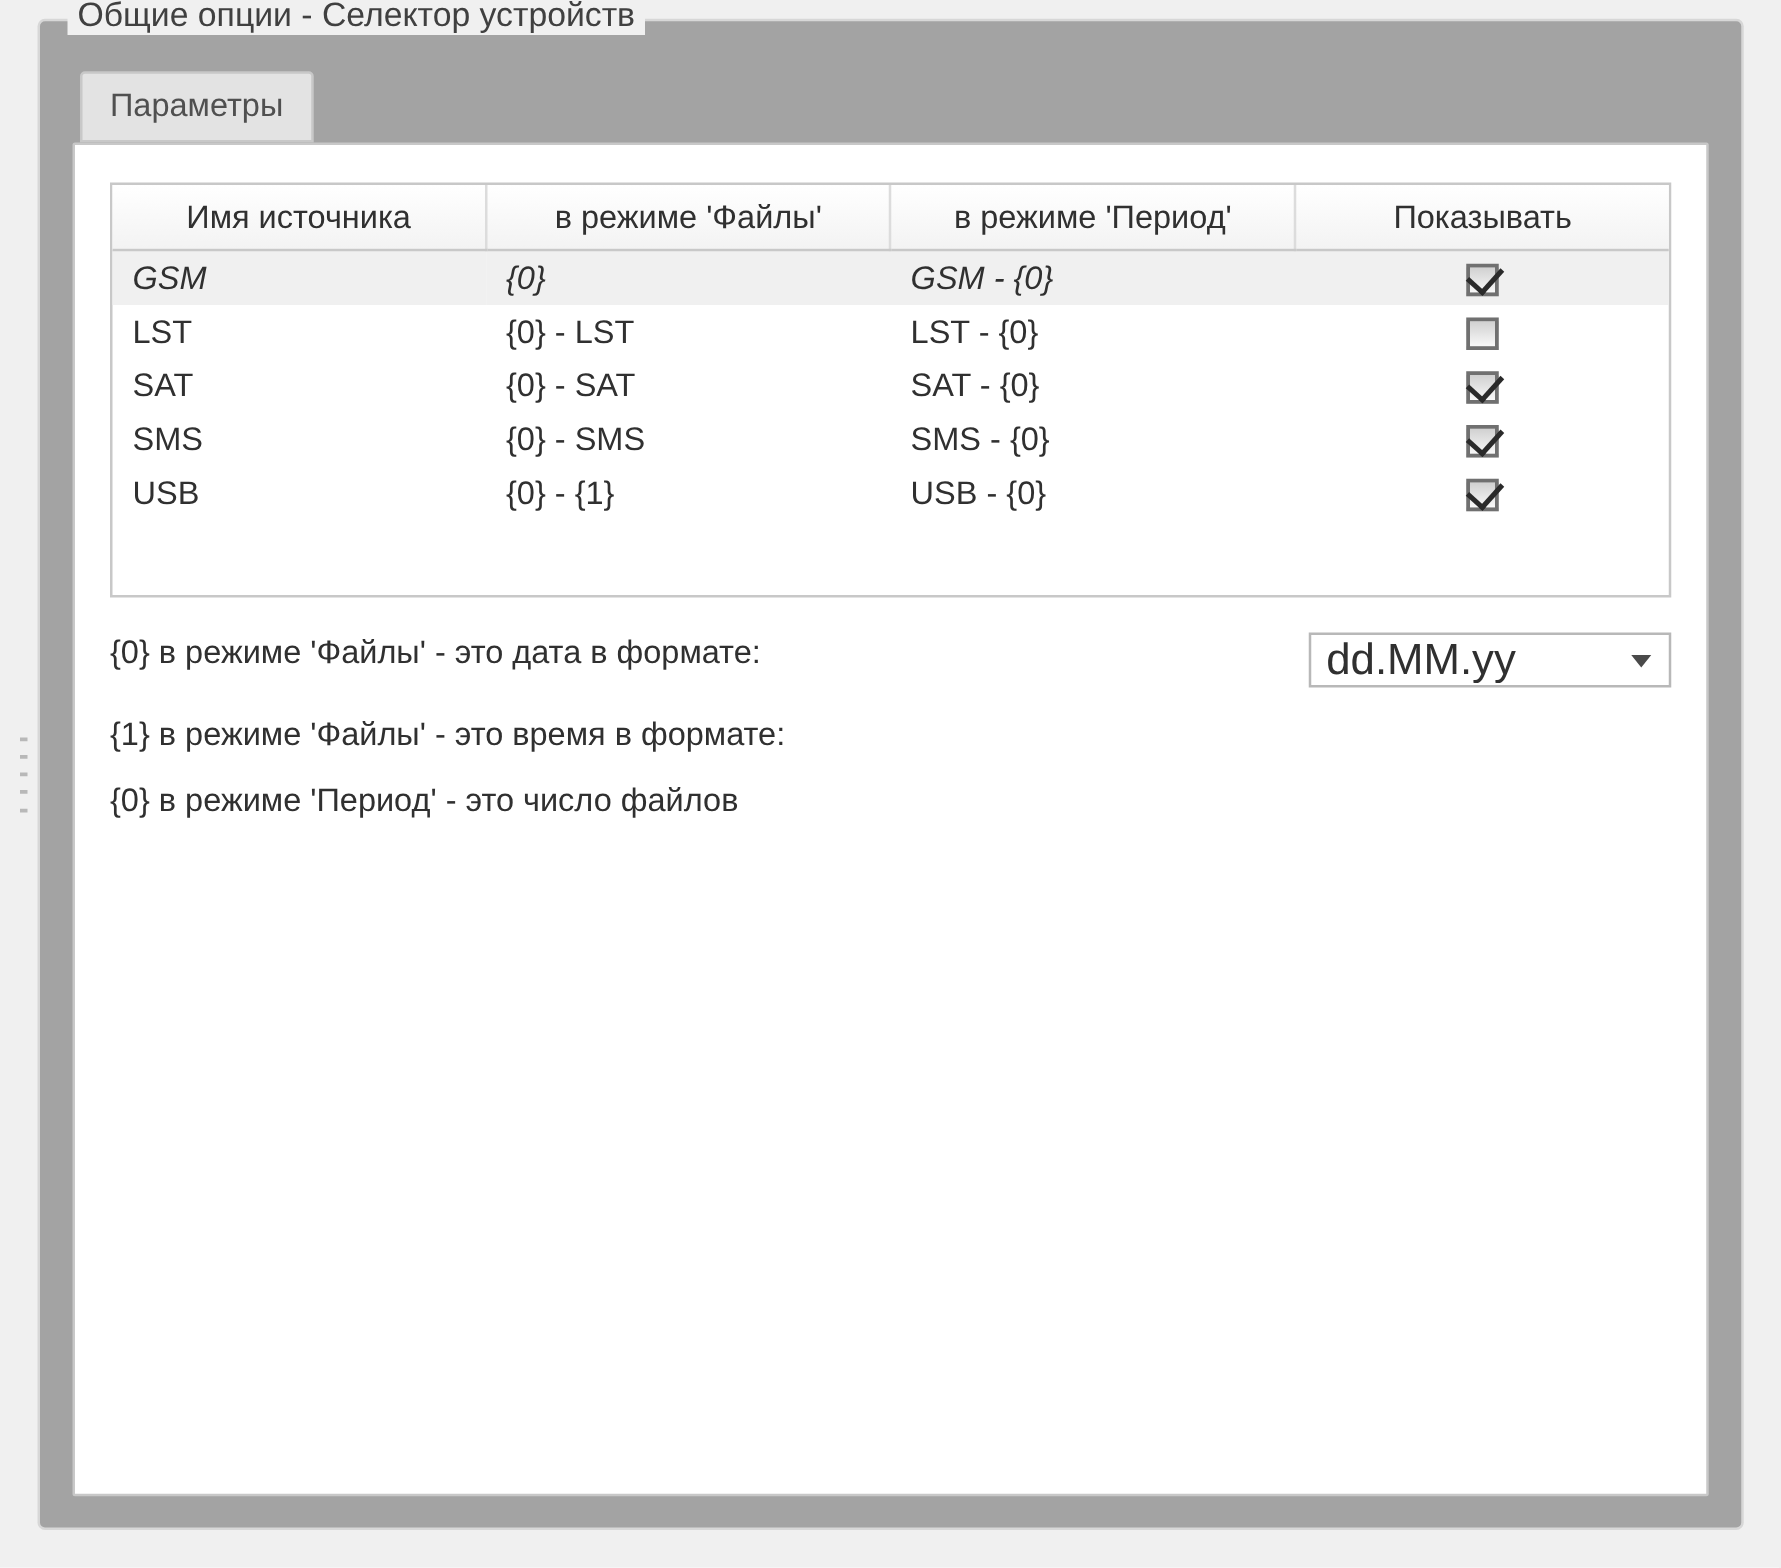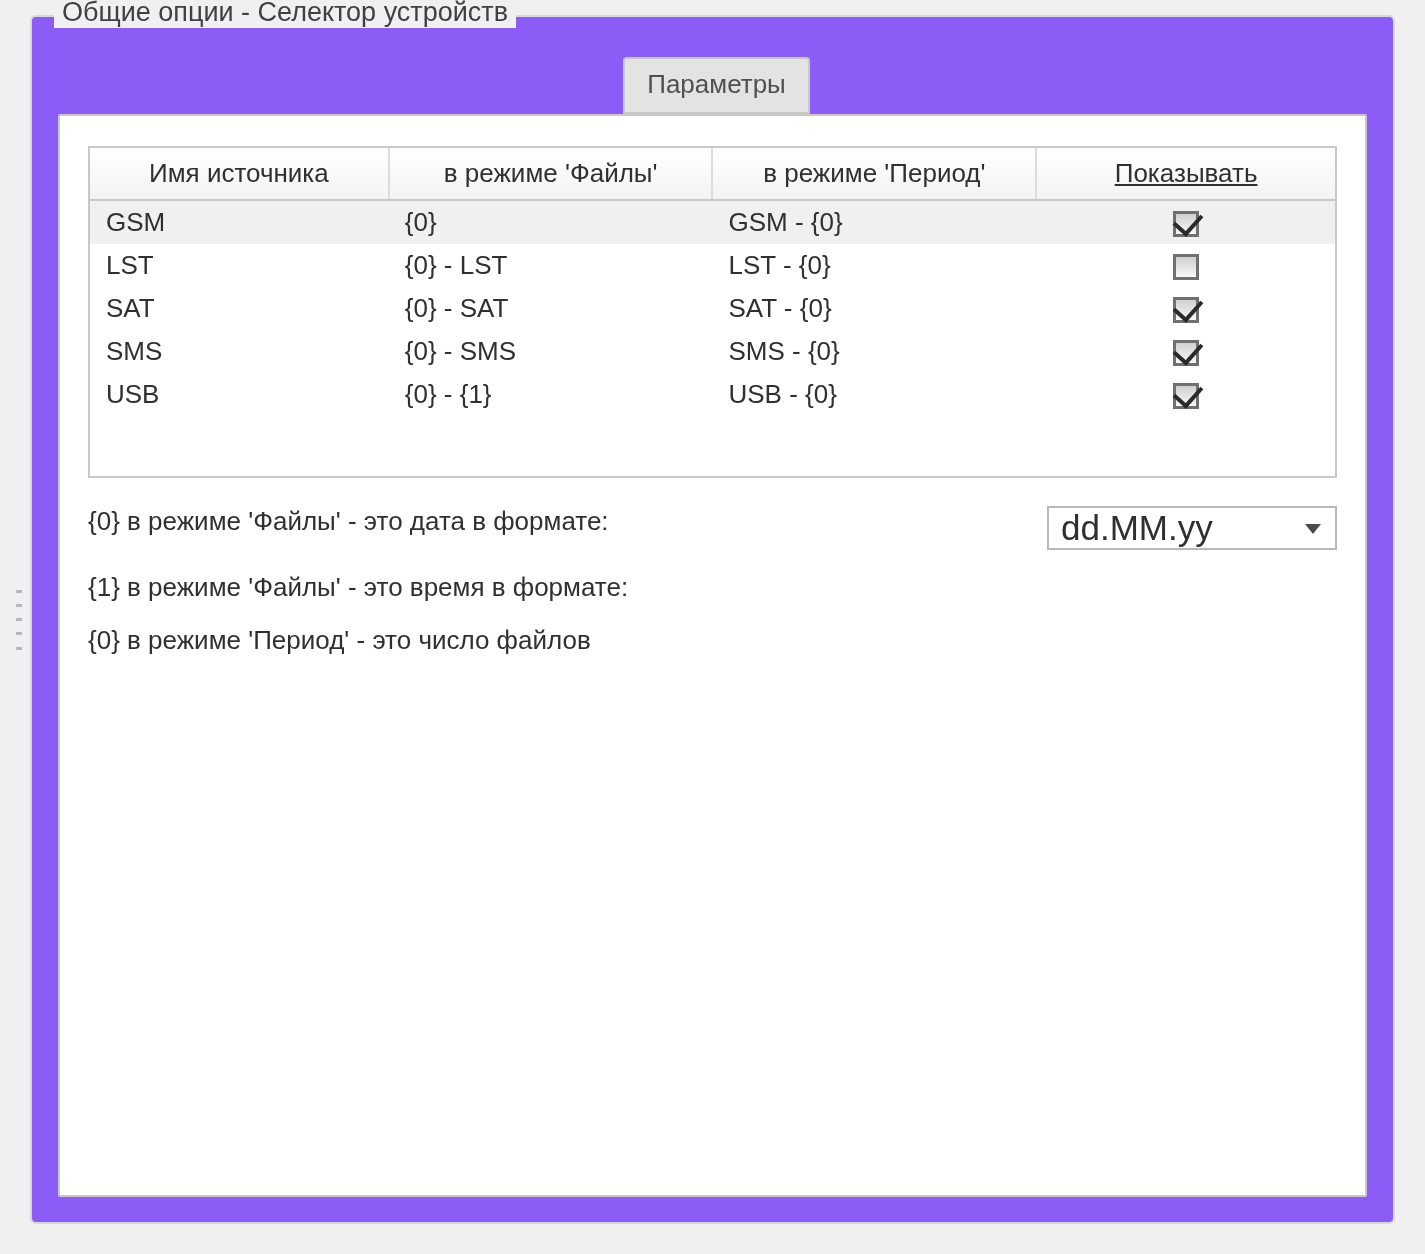--- a/index.html
+++ b/index.html
@@ -13,42 +13,41 @@
   .stage {
     width:1425px;
     height:1254px;
     background:#f0f0f0;
     padding:15px 30px 30px 30px;
   }
   .groupbox {
     position:relative;
     border:2px solid #d7d7d7;
     border-radius:6px;
-    background:#8b5cf6;
+    background:#a3a3a3;
     height:100%;
   }
   .groupbox-title {
     position:absolute;
     top:-20px;
     left:22px;
     background:#f0f0f0;
     padding:0 8px;
     color:#404040;
     font-size:27px;
   }
   .group-inner {
     padding:40px 26px 26px 26px;
     height:100%;
   }
   
   .tabstrip {
     display:flex;
     align-items:flex-end;
     margin-left:6px;
-    justify-content:center;
   }
   .tab {
     padding:10px 22px 12px 22px;
     border:2px solid #c8c8c8;
     background:#eaeaea;
     color:#505050;
     font-size:26px;
     border-top-left-radius:4px;
     border-top-right-radius:4px;
     position:relative;
@@ -86,27 +85,27 @@
   .grid thead th {
     background:linear-gradient(#ffffff,#f3f3f3);
     border-right:2px solid #dcdcdc;
     border-bottom:2px solid #c8c8c8;
     font-weight:normal;
     color:#303030;
     padding:10px 14px;
     font-size:26px;
     text-align:center;
   }
-  .grid thead th:last-child { border-right:none;text-decoration:underline; }
+  .grid thead th:last-child { border-right:none; }
   .grid tbody td {
     padding:6px 16px;
     font-size:26px;
     color:#303030;
   }
-  .grid tbody tr.sel td { background:#f0f0f0; }
+  .grid tbody tr.sel td { background:#f0f0f0;font-style:italic; }
   .grid tbody td.chkcell { text-align:center; }
   .grid col.c1 { width:24%; }
   .grid col.c2 { width:26%; }
   .grid col.c3 { width:26%; }
   .grid col.c4 { width:24%; }
   .grid .padrow td { height:60px; }
   
   .wfbox {
     display:inline-block;
     width:26px; height:26px;

